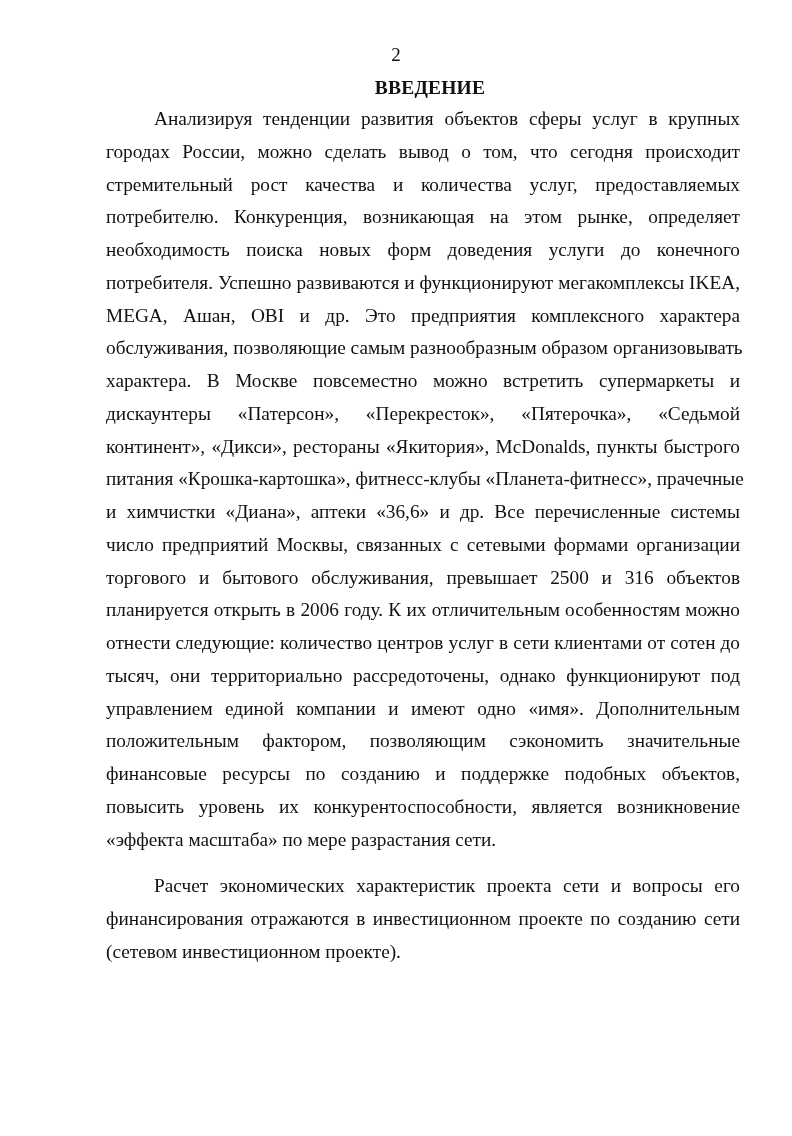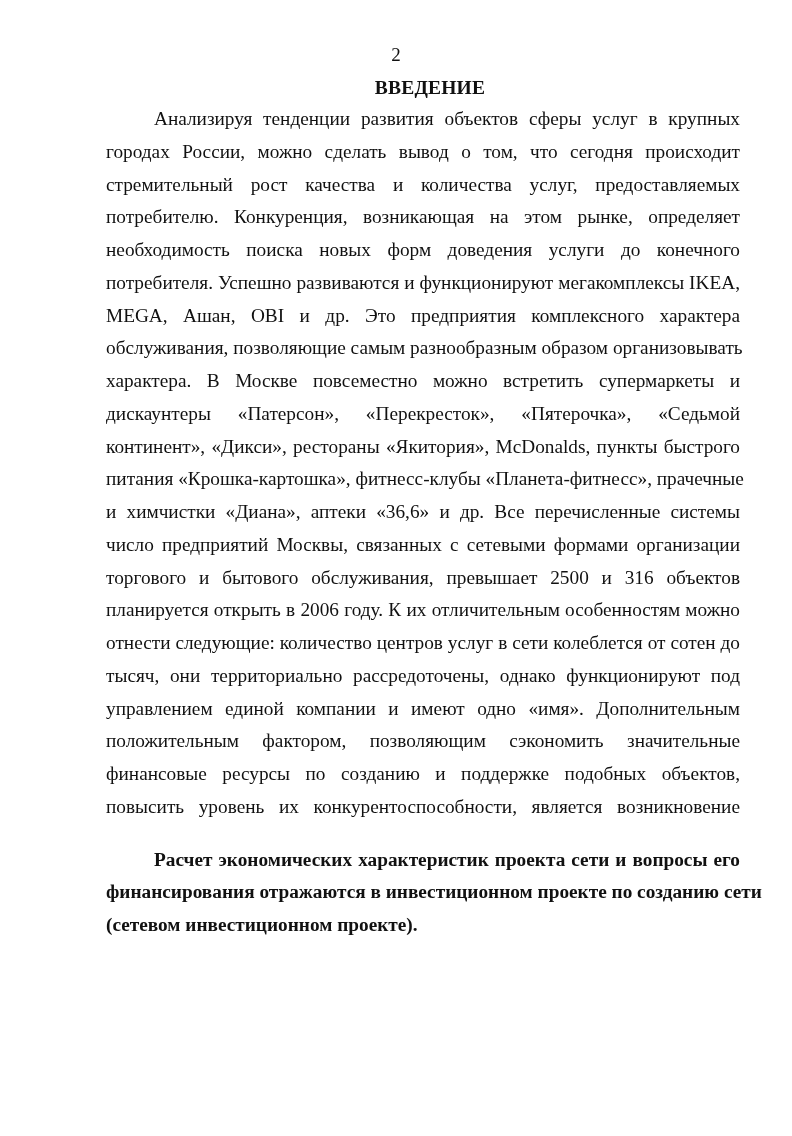--- a/index.html
+++ b/index.html
@@ -54,22 +54,21 @@
       height: 32.75px;
       overflow: visible;
     }
     .line.first {
       padding-left: 48px;
     }
     .line.last {
       text-align-last: left;
     }
     .paragraph + .paragraph {
-      margin-top: 20px;
-      font-weight: bold;
+      margin-top: 14px;
     }
   </style>
 </head>
 <body>
 
 <div>
   <div class="page-number">2</div>
   <div class="heading">ВВЕДЕНИЕ</div>
 
   <div class="body-text">
@@ -83,26 +82,27 @@
       <span class="line">MEGA, Ашан, OBI и др. Это предприятия комплексного характера</span>
       <span class="line">обслуживания, позволяющие самым разнообразным образом организовывать</span>
       <span class="line">характера. В Москве повсеместно можно встретить супермаркеты и</span>
       <span class="line">дискаунтеры «Патерсон», «Перекресток», «Пятерочка», «Седьмой</span>
       <span class="line">континент», «Дикси», рестораны «Якитория», McDonalds, пункты быстрого</span>
       <span class="line">питания «Крошка-картошка», фитнесс-клубы «Планета-фитнесс», прачечные</span>
       <span class="line">и химчистки «Диана», аптеки «36,6» и др. Все перечисленные системы</span>
       <span class="line">число предприятий Москвы, связанных с сетевыми формами организации</span>
       <span class="line">торгового и бытового обслуживания, превышает 2500 и 316 объектов</span>
       <span class="line">планируется открыть в 2006 году. К их отличительным особенностям можно</span>
-      <span class="line">отнести следующие: количество центров услуг в сети колеблется от сотен до</span>
+      <span class="line">отнести следующие: количество центров услуг в сети клиентами от сотен до</span>
       <span class="line">тысяч, они территориально рассредоточены, однако функционируют под</span>
       <span class="line">управлением единой компании и имеют одно «имя». Дополнительным</span>
       <span class="line">положительным фактором, позволяющим сэкономить значительные</span>
       <span class="line">финансовые ресурсы по созданию и поддержке подобных объектов,</span>
       <span class="line">повысить уровень их конкурентоспособности, является возникновение</span>
+      <span class="line last">«эффекта масштаба» по мере разрастания сети.</span>
     </p>
     <p class="paragraph">
       <span class="line first">Расчет экономических характеристик проекта сети и вопросы его</span>
       <span class="line">финансирования отражаются в инвестиционном проекте по созданию сети</span>
       <span class="line last">(сетевом инвестиционном проекте).</span>
     </p>
   </div>
 </div>
 
 </body></html>

